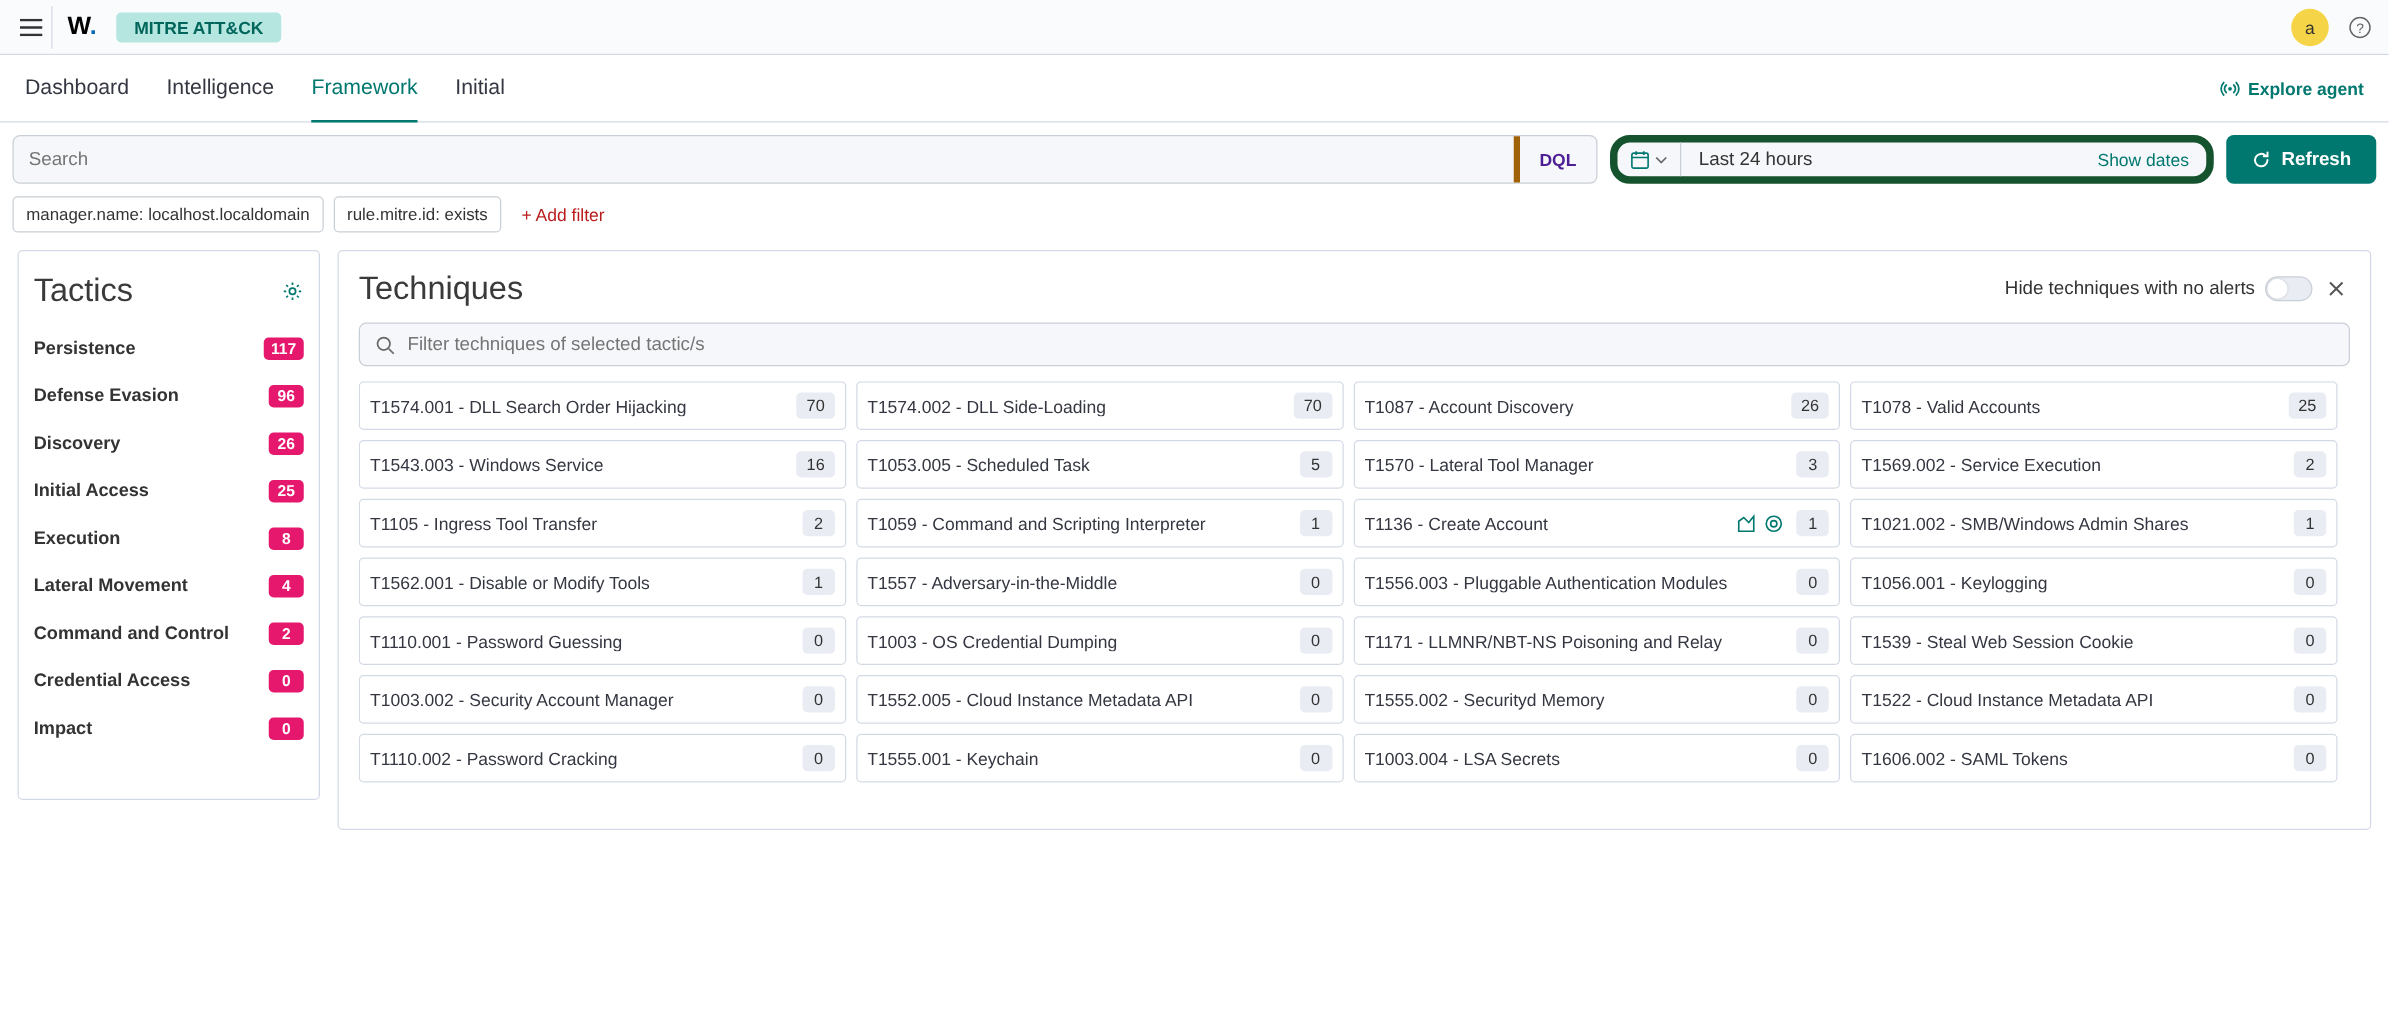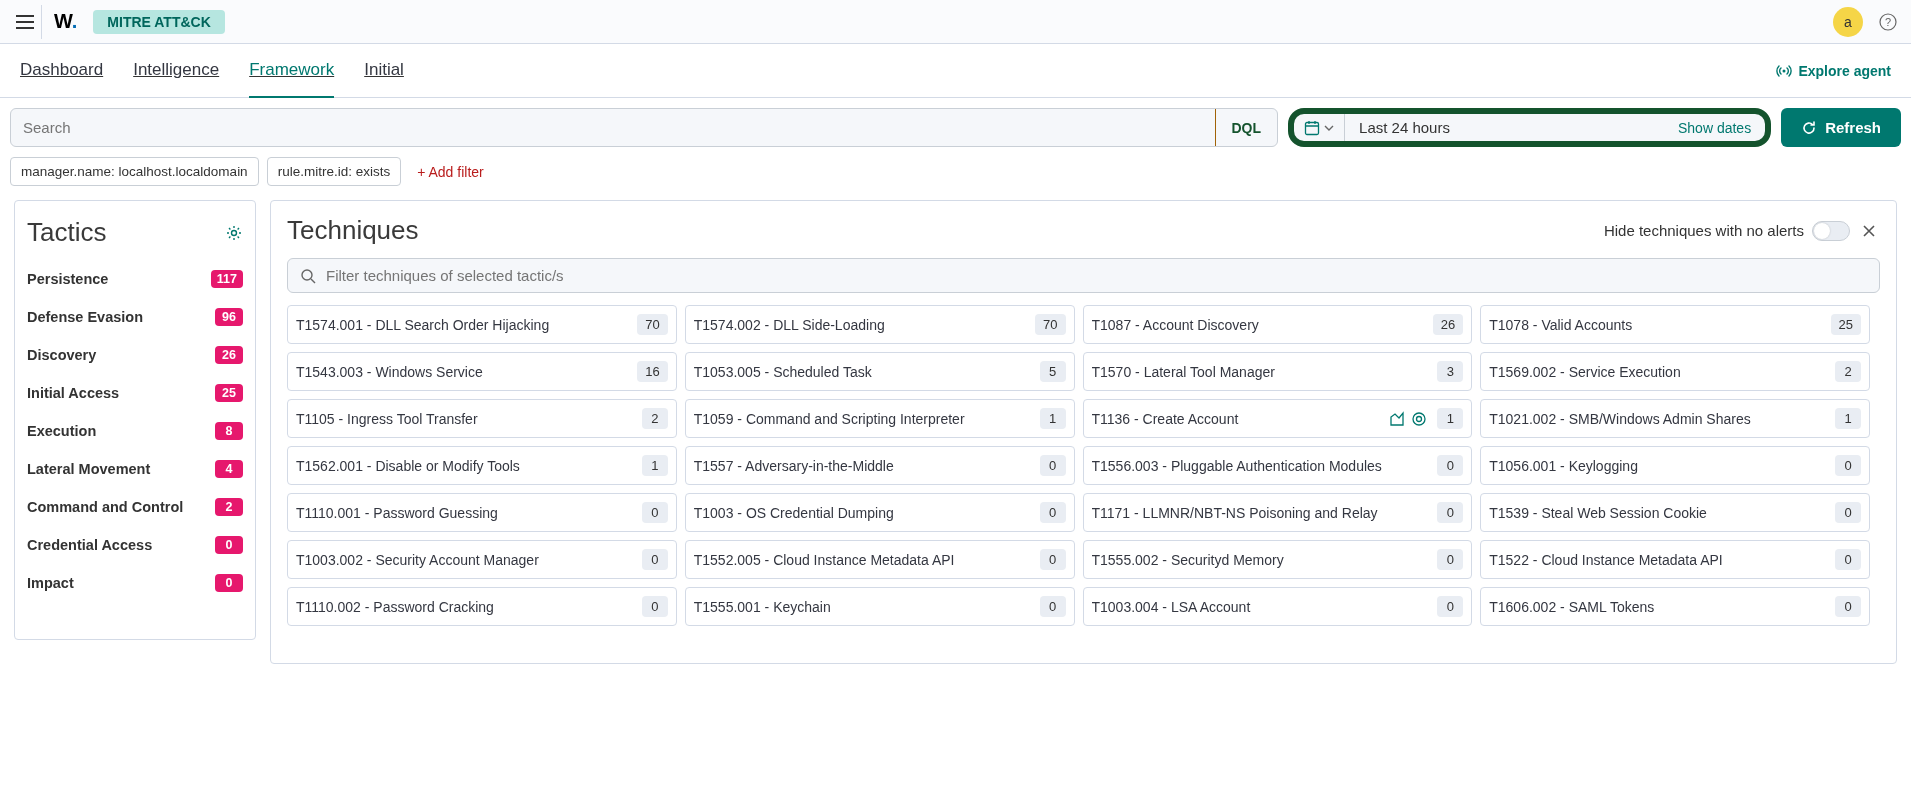--- a/index.html
+++ b/index.html
@@ -6,28 +6,28 @@
   body { font-family: -apple-system, BlinkMacSystemFont, "Segoe UI", Helvetica, Arial, sans-serif; color: #333; background: #fff; font-size: 14px; }
   .topbar { height: 44px; border-bottom: 1px solid #d3dae6; display:flex; align-items:center; padding: 0 8px; background:#fafbfd;}
   .hamburger { width: 34px; height: 34px; display:flex; align-items:center; justify-content:center; border-right:1px solid #d3dae6; margin-right:8px; cursor:pointer;}
   .logo { font-weight:700; font-size:20px; padding: 0 8px 0 4px; color:#000; }
   .logo .dot { color:#006bb4; }
   .breadcrumb-chip { background:#b6e6e0; color:#00665c; padding:4px 14px; border-radius:4px; font-weight:600; font-size:14px; margin-left:8px; cursor:pointer;}
   .spacer { flex:1; }
   .avatar { width:30px; height:30px; background:#f5d547; border-radius:50%; display:flex; align-items:center; justify-content:center; font-weight:500; color:#333; margin-right:10px; cursor:pointer;}
   .help-btn { width:30px; height:30px; display:flex; align-items:center; justify-content:center; cursor:pointer; color:#555;}
   .tabs-row { display:flex; align-items:center; border-bottom:1px solid #d3dae6; padding: 0 20px; height:54px;}
-  .tabs { display:flex; gap:30px;text-decoration:underline; }
+  .tabs { display:flex; gap:30px; }
   .tab { padding: 16px 0; font-size:17px; color:#343741; cursor:pointer; border-bottom:2px solid transparent;}
   .tab.active { color:#00786f; border-bottom:2px solid #00786f; font-weight:500;}
   .explore { color:#00786f; font-weight:600; display:flex; align-items:center; gap:6px; cursor:pointer;}
   .controls-row { display:flex; gap:10px; padding:10px; align-items:stretch;}
   .search-wrap { flex:1; display:flex; border:1px solid #c9cfd6; border-radius:6px; background:#f5f7fa;}
   .search-input { flex:1; border:none; background:transparent; padding: 10px 12px; font-size:15px; outline:none;}
-  .dql-btn { padding: 0 16px; display:flex; align-items:center; color:#14532d; font-weight:700; border-left:1px solid #a16207; cursor:pointer;}
+  .dql-btn { padding: 0 16px; display:flex; align-items:center; color:#4c1d95; font-weight:700; border-left:5px solid #a16207; cursor:pointer;}
   .date-wrap { display:flex; border:6px solid #14532d; border-radius:16px; background:#f5f7fa; align-items:center;}
   .date-icon-btn { padding: 0 10px; height:100%; display:flex; align-items:center; gap:4px; border-right:1px solid #c9cfd6; cursor:pointer; color:#00786f;}
   .date-text { padding: 0 14px; font-size:15px; cursor:pointer;}
   .show-dates { padding: 0 14px; color:#00786f; cursor:pointer;}
   .refresh-btn { background:#00786f; color:#fff; border:none; border-radius:6px; padding:0 20px; display:flex; align-items:center; gap:8px; font-weight:600; font-size:15px; cursor:pointer;}
   .filters-row { display:flex; gap:8px; padding: 0 10px 14px 10px; align-items:center;}
   .filter-chip { border:1px solid #c9cfd6; border-radius:4px; padding:6px 10px; font-size:13.5px; cursor:pointer; }
   .add-filter { color:#b91c1c; font-weight:500; cursor:pointer; padding:6px 8px;}
   .main-area { display:flex; gap:14px; padding: 0 14px 14px 14px;}
   .tactics-panel { width:242px; border:1px solid #d3dae6; border-radius:4px; background:#fff; padding:10px 4px 10px 10px; height:440px; overflow-y:auto;}
@@ -314,21 +314,21 @@
           </div>
           <div class="tech-card">
             <span class="tech-label">T1110.002 - Password Cracking</span>
             <span class="count-badge">0</span>
           </div>
           <div class="tech-card">
             <span class="tech-label">T1555.001 - Keychain</span>
             <span class="count-badge">0</span>
           </div>
           <div class="tech-card">
-            <span class="tech-label">T1003.004 - LSA Account</span>
+            <span class="tech-label">T1003.004 - LSA Secrets</span>
             <span class="count-badge">0</span>
           </div>
           <div class="tech-card">
             <span class="tech-label">T1606.002 - SAML Tokens</span>
             <span class="count-badge">0</span>
           </div>
         </div>
     </div>
   </div>
 </div>

